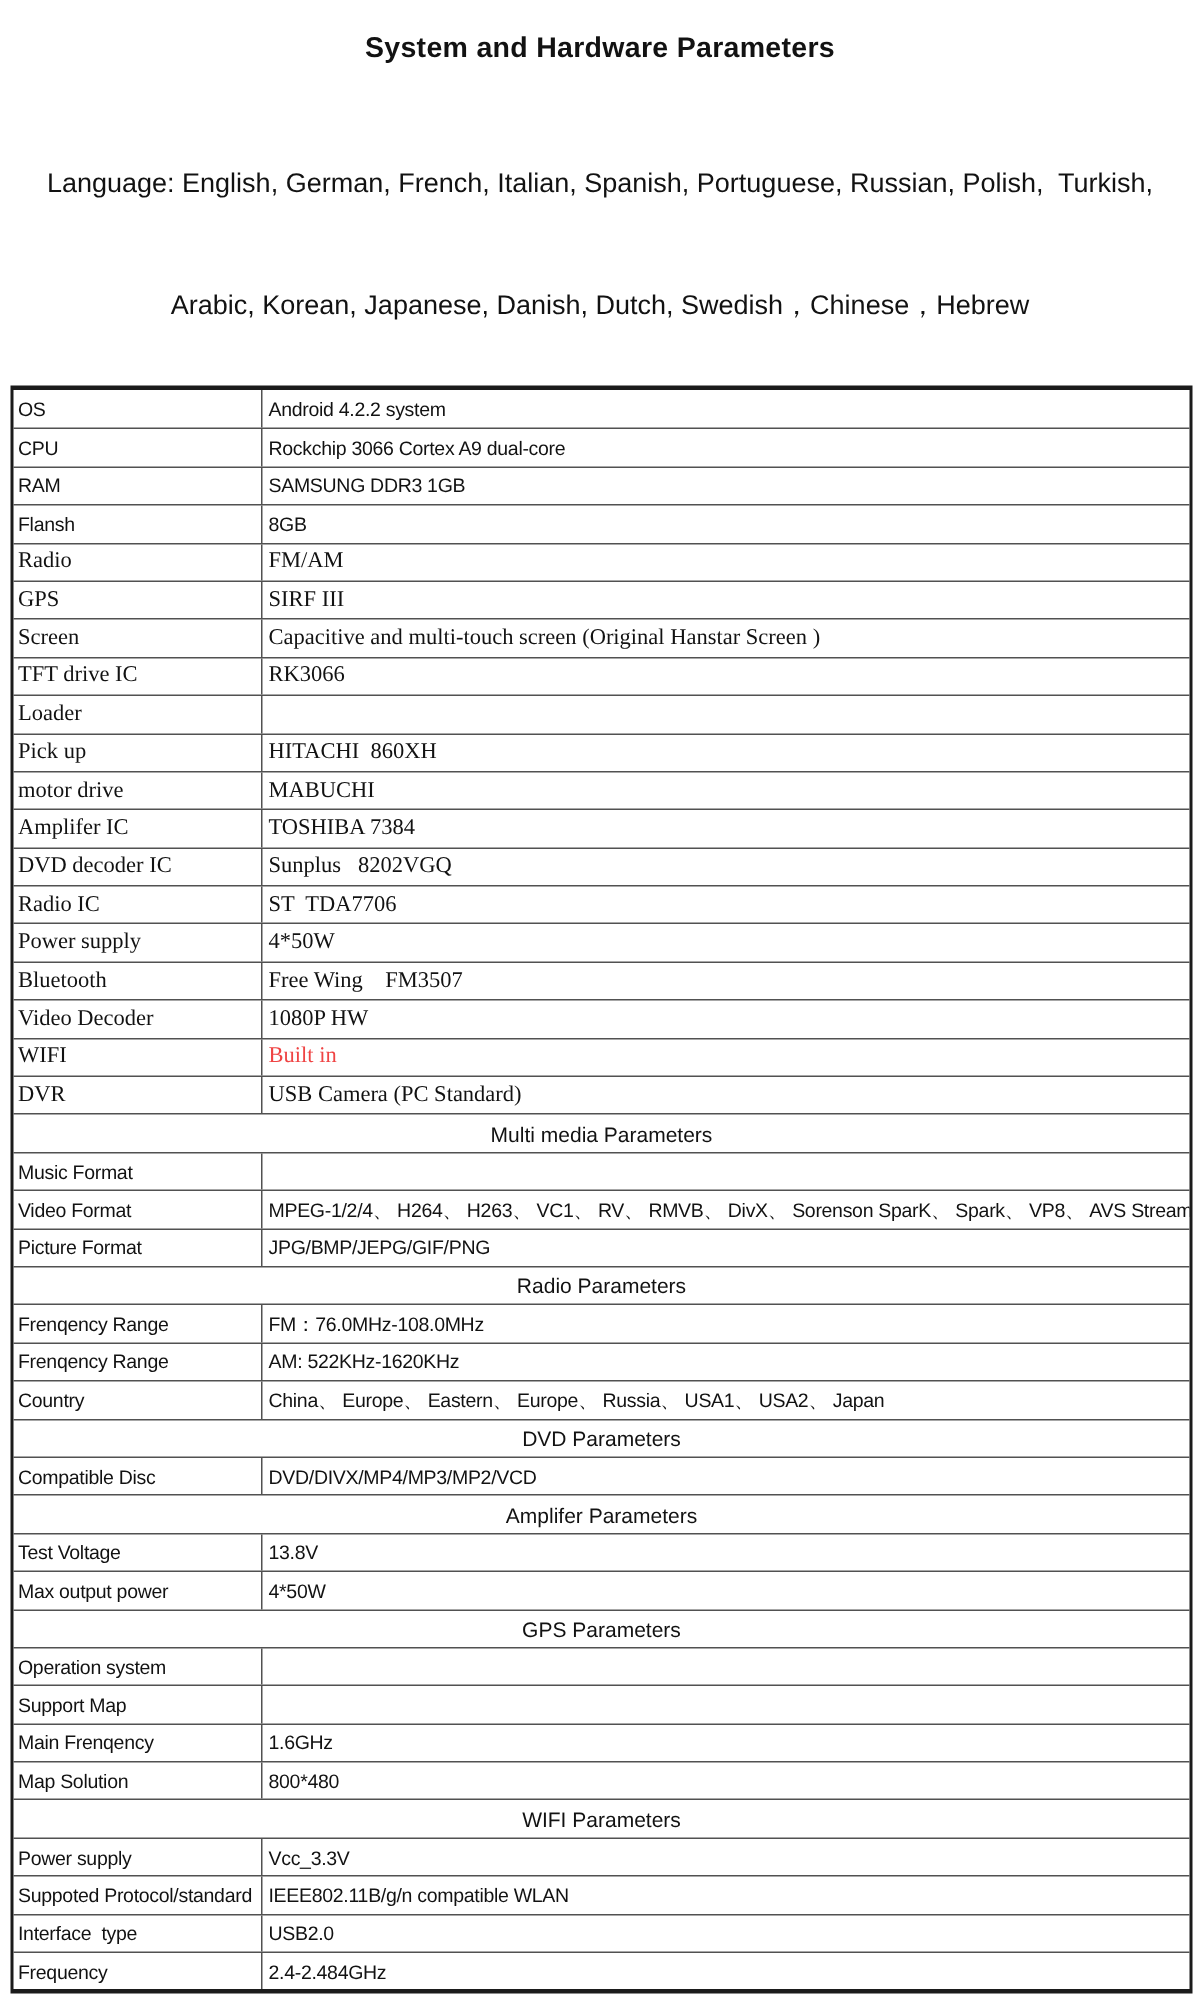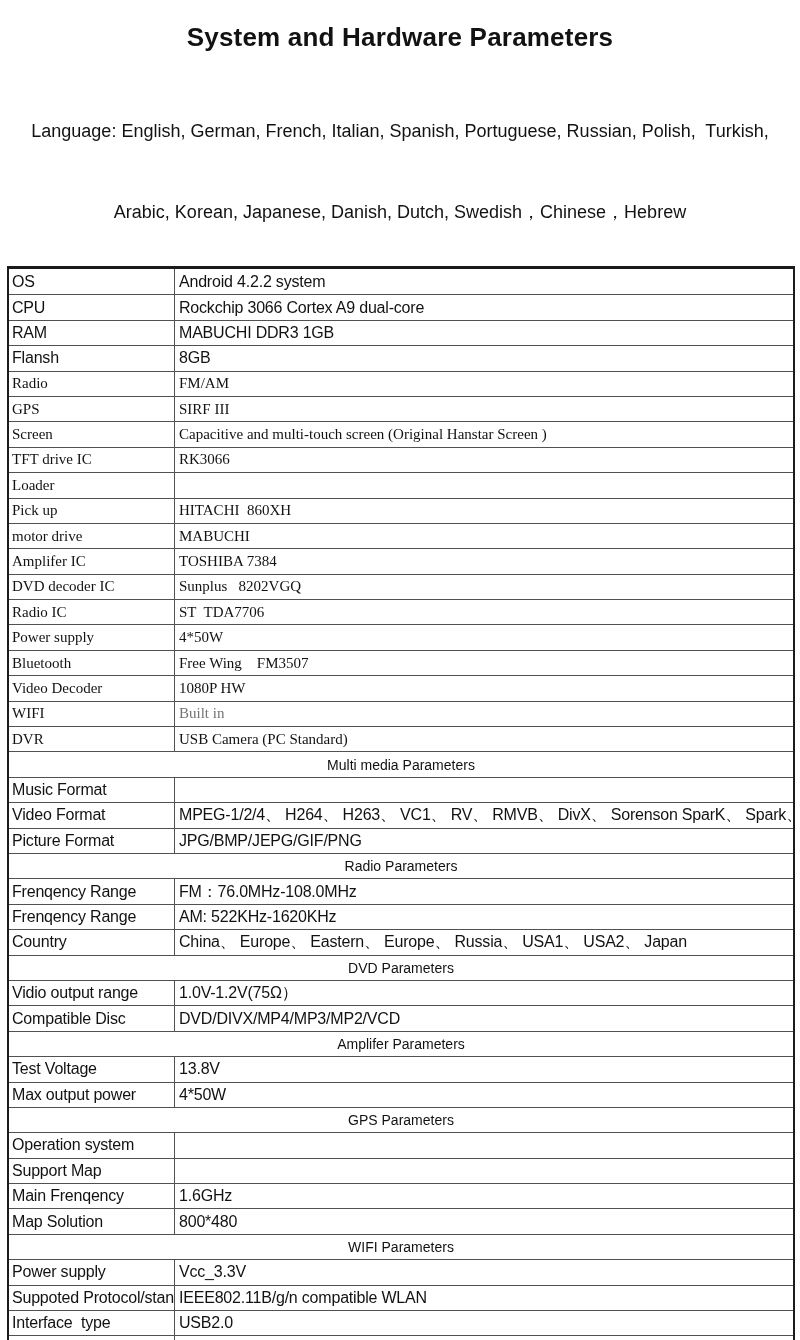--- a/index.html
+++ b/index.html
@@ -2,21 +2,21 @@
 <html><head>
 <meta charset="utf-8">
 <style>
   html,body{margin:0;padding:0;}
   body{
     width:800px;height:1340px;background:#ffffff;color:#121212;
     font-family:"Liberation Sans",sans-serif;overflow:hidden;
   }
   .title{
     margin:22px 0 0 0;text-align:center;
-    font-size:26px;font-weight:bold;letter-spacing:0.2px;
+    font-size:19px;font-weight:bold;letter-spacing:0.2px;
   }
   .language{
     margin-top:11px;text-align:center;
     font-size:18px;line-height:27px;white-space:pre;
   }
   .spec-table{
     margin:13px 5px 0 7px;
     border:2px solid #1b1b1b;border-top-width:3px;border-bottom-width:3px;
     background:#fff;
   }
@@ -27,21 +27,21 @@
   .row:first-child{border-top:none;}
   .cell{
     display:flex;align-items:center;
     white-space:pre;overflow:hidden;line-height:1;
   }
   .label{
     width:166px;flex:none;box-sizing:border-box;
     border-right:1px solid #515151;padding-left:3px;
   }
   .value{flex:1;padding-left:4px;}
-  .kv.sans{font-size:16px;letter-spacing:-0.2px;}
+  .kv.sans{font-size:13px;letter-spacing:-0.2px;}
   .kv.serif{font-family:"Liberation Serif",serif;font-size:15px;letter-spacing:0;}
   .section{justify-content:center;font-size:14px;}
   .section-cell{display:flex;align-items:center;white-space:pre;}
 </style>
 </head>
 <body>
 
 <div class="title">System and Hardware Parameters</div>
 
 <div class="language">
@@ -53,21 +53,21 @@
     <div class="row kv sans">
       <div class="cell label">OS</div>
       <div class="cell value">Android 4.2.2 system</div>
     </div>
     <div class="row kv sans">
       <div class="cell label">CPU</div>
       <div class="cell value">Rockchip 3066 Cortex A9 dual-core</div>
     </div>
     <div class="row kv sans">
       <div class="cell label">RAM</div>
-      <div class="cell value">MABUCHI DDR3 1GB</div>
+      <div class="cell value">SAMSUNG DDR3 1GB</div>
     </div>
     <div class="row kv sans">
       <div class="cell label">Flansh</div>
       <div class="cell value">8GB</div>
     </div>
     <div class="row kv serif">
       <div class="cell label">Radio</div>
       <div class="cell value">FM/AM</div>
     </div>
     <div class="row kv serif">
@@ -112,21 +112,21 @@
     <div class="row kv serif">
       <div class="cell label">Bluetooth</div>
       <div class="cell value">Free Wing    FM3507</div>
     </div>
     <div class="row kv serif">
       <div class="cell label">Video Decoder</div>
       <div class="cell value">1080P HW</div>
     </div>
     <div class="row kv serif">
       <div class="cell label">WIFI</div>
-      <div class="cell value" style="color: #737373;">Built in</div>
+      <div class="cell value" style="color: #ef4444;">Built in</div>
     </div>
     <div class="row kv serif">
       <div class="cell label">DVR</div>
       <div class="cell value">USB Camera (PC Standard)</div>
     </div>
     <div class="row section">
       <div class="section-cell">Multi media Parameters</div>
     </div>
     <div class="row kv sans">
       <div class="cell label">Music Format</div>
@@ -151,24 +151,20 @@
       <div class="cell value">AM: 522KHz-1620KHz</div>
     </div>
     <div class="row kv sans">
       <div class="cell label">Country</div>
       <div class="cell value">China、 Europe、 Eastern、 Europe、 Russia、 USA1、 USA2、 Japan</div>
     </div>
     <div class="row section">
       <div class="section-cell">DVD Parameters</div>
     </div>
     <div class="row kv sans">
-      <div class="cell label">Vidio output range</div>
-      <div class="cell value">1.0V-1.2V(75Ω）</div>
-    </div>
-    <div class="row kv sans">
       <div class="cell label">Compatible Disc</div>
       <div class="cell value">DVD/DIVX/MP4/MP3/MP2/VCD</div>
     </div>
     <div class="row section">
       <div class="section-cell">Amplifer Parameters</div>
     </div>
     <div class="row kv sans">
       <div class="cell label">Test Voltage</div>
       <div class="cell value">13.8V</div>
     </div>

